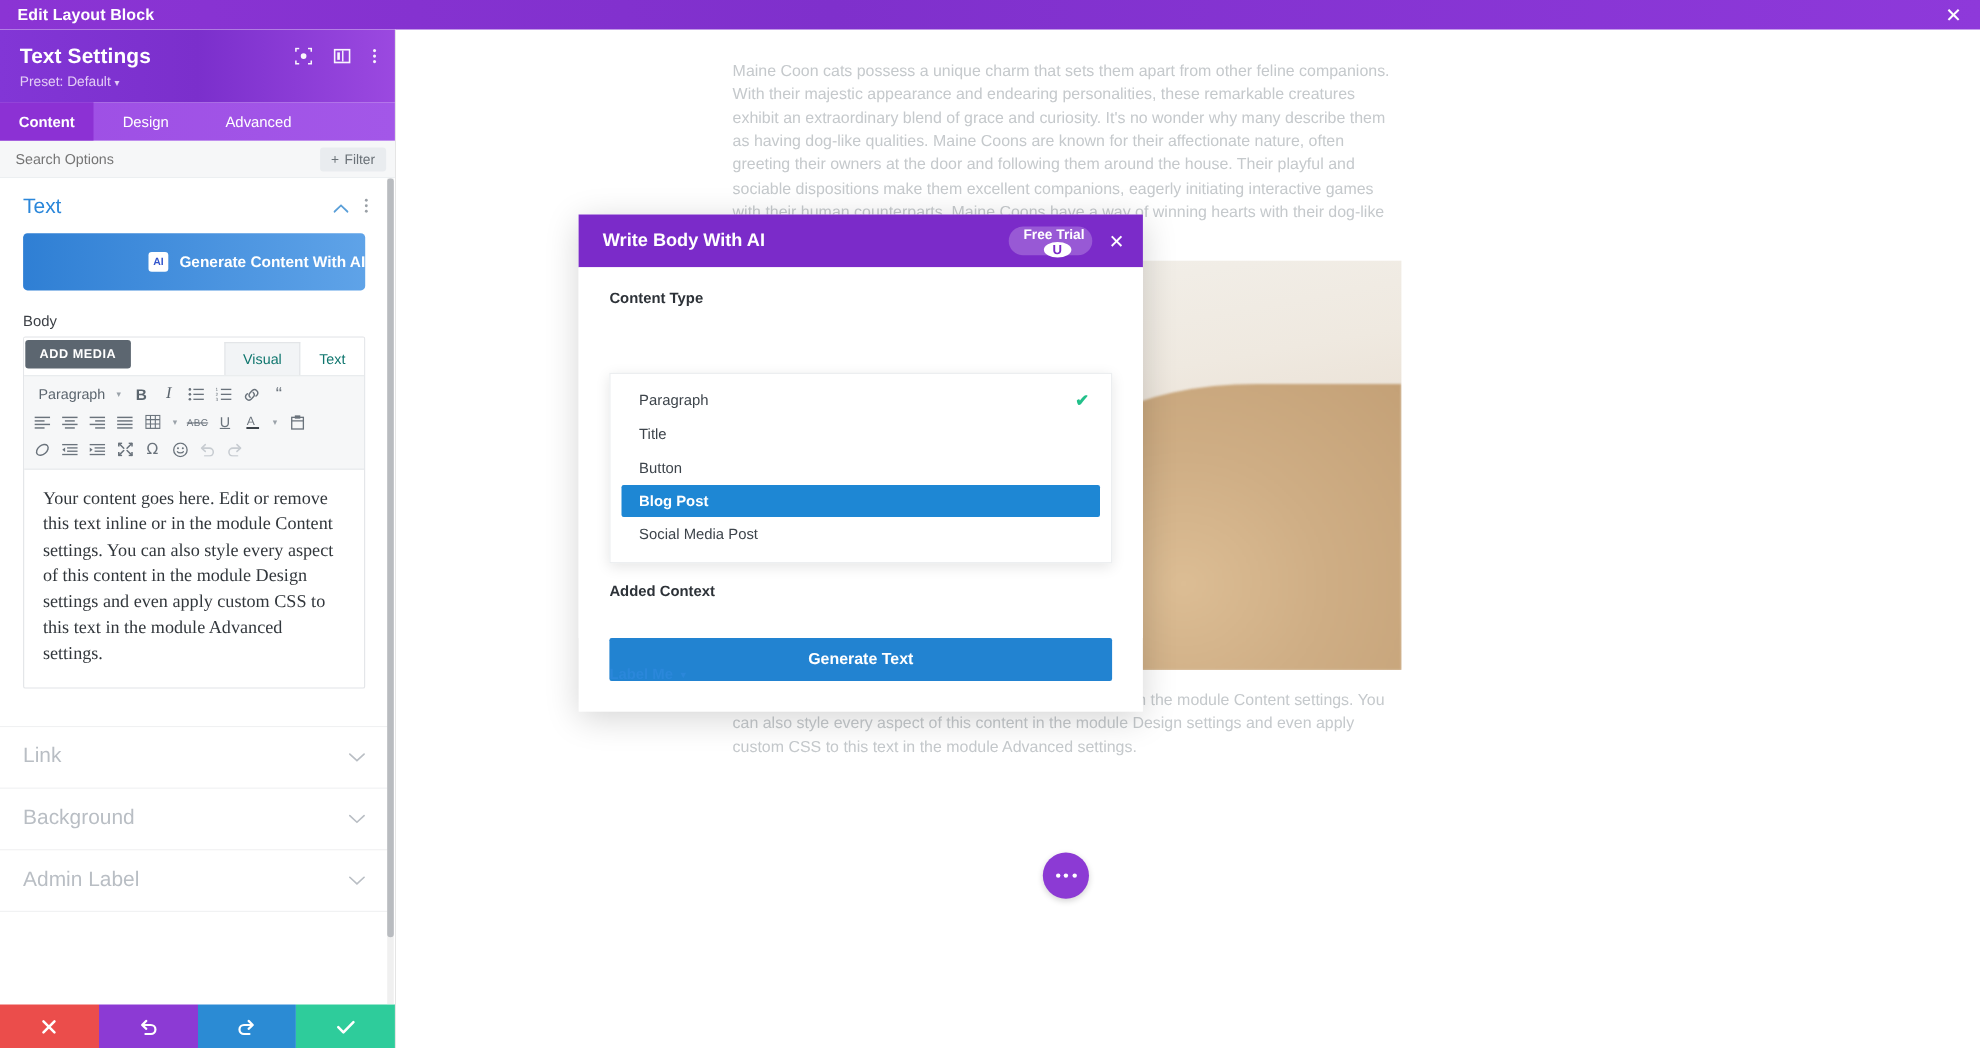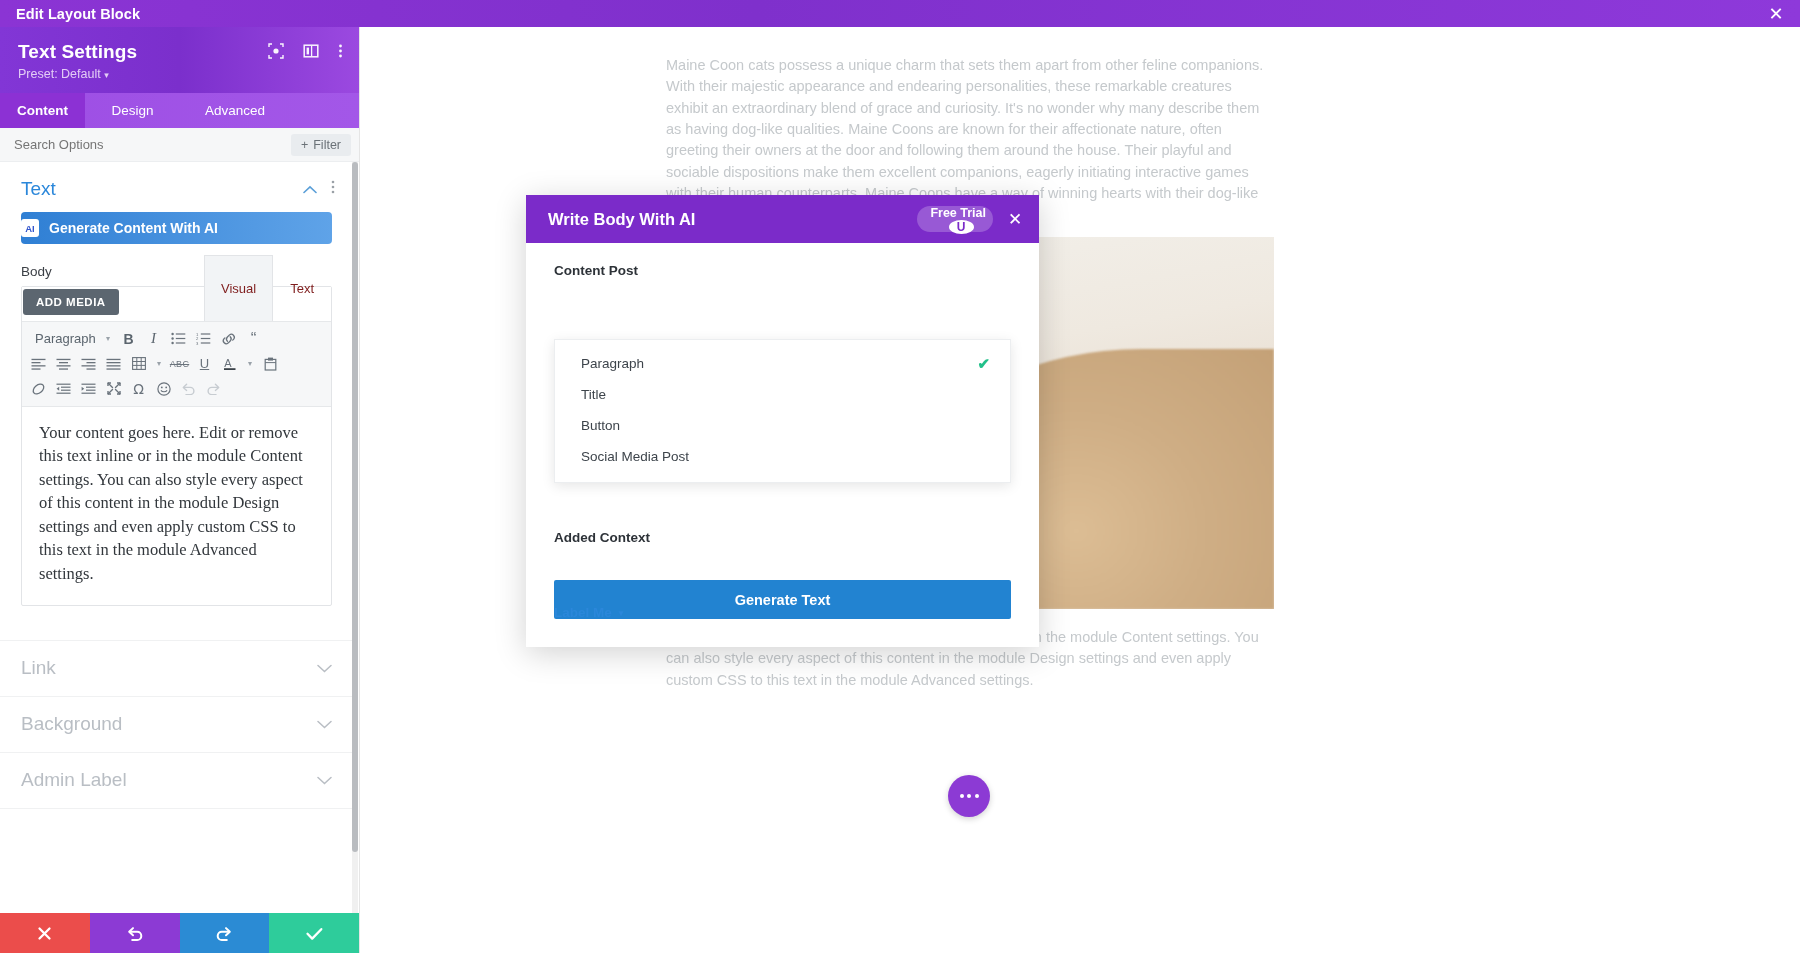--- a/index.html
+++ b/index.html
@@ -124,23 +124,23 @@
   }
   .section-title {
     color: #2b87da; font-size: 19px; font-weight: 400;
     flex: 1;
   }
   .section-chevron { color: #5a9fd8; font-size: 13px; margin-right: 14px; cursor: pointer; }
   .section-dots { color: #9aa0a6; cursor: pointer; }
 
   .ai-btn {
     margin: 2px 21px 0 21px;
-    height: 32px; border-radius: 4px;
+    height: 52px; border-radius: 4px;
     background: linear-gradient(90deg, #2f7fd4 0%, #5fa3e8 100%);
-    display: flex; align-items: center; justify-content: flex-start;
+    display: flex; align-items: center; justify-content: flex-end;
     gap: 10px; cursor: pointer;
   }
   .ai-badge {
     width: 18px; height: 18px; background: #fff; border-radius: 3px;
     display: flex; align-items: center; justify-content: center;
     font-size: 9.5px; font-weight: bold; color: #3355cc;
   }
   .ai-btn-label { color: #fff; font-size: 14px; font-weight: 600; }
 
   .field-label {
@@ -164,22 +164,22 @@
     margin: 0 0 3px 1px;
     background: #5c6670; color: #fff;
     font-size: 11.5px; font-weight: bold; letter-spacing: .5px;
     padding: 7px 13px; border-radius: 3px; cursor: pointer;
   }
   .editor-tabs {
     position: absolute; right: 0; bottom: 0;
     display: flex;
   }
   .ed-tab {
-    font-size: 13px; color: #7f1d1d;
-    padding: 25px 16px; cursor: pointer;
+    font-size: 13px; color: #0f766e;
+    padding: 7px 16px; cursor: pointer;
     border: 1px solid transparent; border-bottom: none;
   }
   .ed-tab.active { background: #f2f4f6; border-color: #e2e4e7; }
 
   .ed-toolbar {
     background: #f6f7f8; border-top: 1px solid #e6e8ea;
     border-bottom: 1px solid #e6e8ea;
     padding: 4px 4px 5px 4px;
   }
   .ed-row { display: flex; align-items: center; height: 25px; }
@@ -738,33 +738,36 @@
     <div class="dlg-header">
       <div class="dlg-title">Write Body With AI</div>
       <div class="trial-pill">
         <span class="trial-label">Free Trial</span>
         <span class="avatar">U</span>
       </div>
       <div class="dlg-close">✕</div>
     </div>
 
     <div class="dlg-body">
-      <div class="dlg-field-label">Content Post</div>
+      <div class="dlg-field-label">Content Type</div>
 
       <div class="dropdown-open">
         <div class="dd-item">
           <span>Paragraph</span>
           <span class="dd-check">✔</span>
         </div>
         <div class="dd-item">
           <span>Title</span>
         </div>
         <div class="dd-item">
           <span>Button</span>
         </div>
+        <div class="dd-item selected-blue">
+          <span>Blog Post</span>
+        </div>
         <div class="dd-item">
           <span>Social Media Post</span>
         </div>
       </div>
 
       <div class="ctx-label">Added Context</div>
 
       <div class="guide-me">
         <span>Label Me</span>
         <span class="guide-caret">▾</span>

